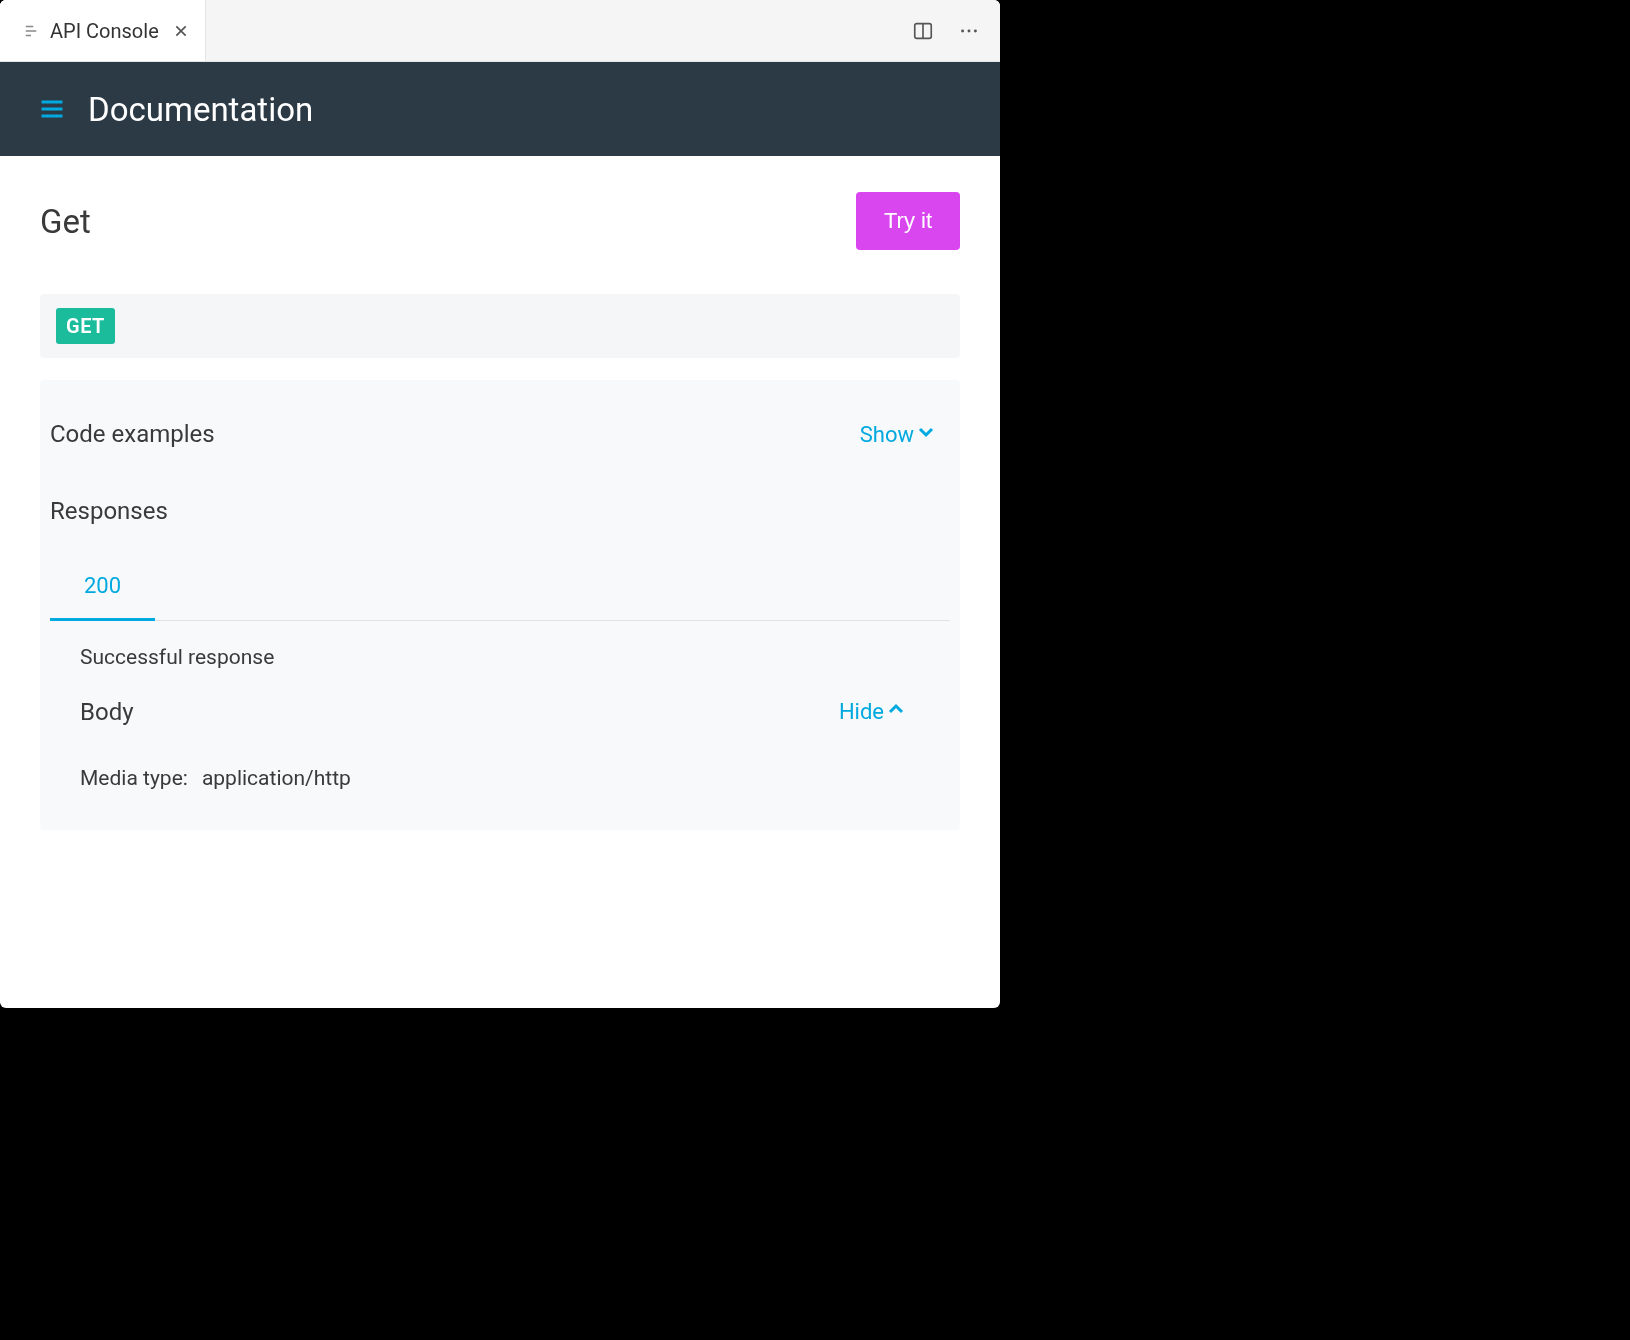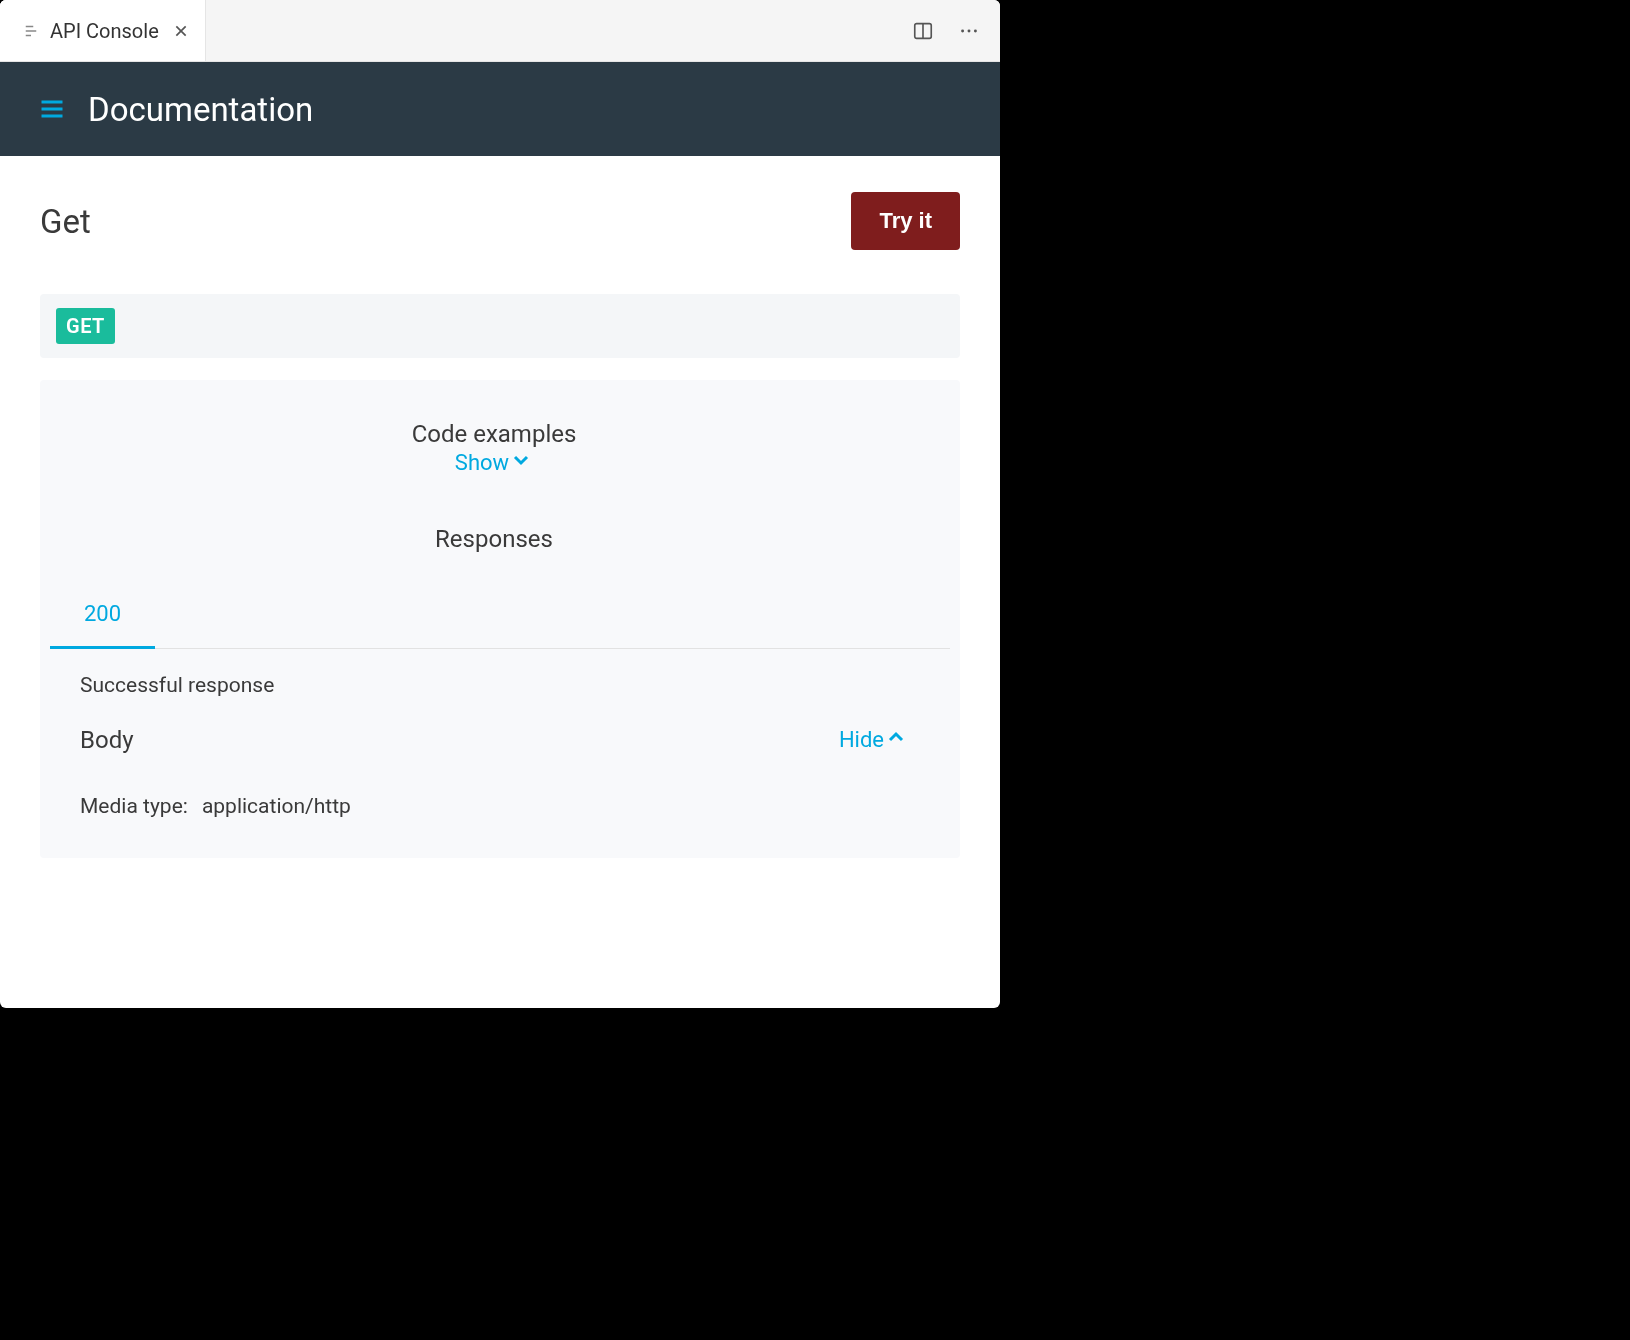--- a/index.html
+++ b/index.html
@@ -94,24 +94,24 @@
       align-items: center;
       justify-content: space-between;
       margin-bottom: 44px;
     }
     .page-title {
       font-size: 33px;
       font-weight: 400;
       color: #3a3a3a;
     }
     .try-btn {
-      background: #7f1d1d;
+      background: #d946ef;
       color: #fff;
       font-size: 22px;
-      font-weight: 700;
+      font-weight: 400;
       border: none;
       padding: 16px 28px;
       border-radius: 4px;
       cursor: pointer;
       text-align: center;
     }
     .subtitle {
       font-size: 22px;
       color: #3a3a3a;
       margin-bottom: 24px;
@@ -148,24 +148,22 @@
     .panel {
       background: #f8f9fb;
       border-radius: 4px;
       padding: 10px 10px 22px 10px;
     }
     .panel-section {
       padding: 30px 0 18px 0;
     }
     .panel-row {
       display: flex;
-      align-items: center;
       justify-content: space-between;
       padding: 0 12px 0 0;
-      flex-direction: column;
     }
     .panel-heading {
       font-size: 24px;
       color: #3a3a3a;
       font-weight: 400;
     }
     .toggle-link {
       display: flex;
       align-items: center;
       gap: 0;

